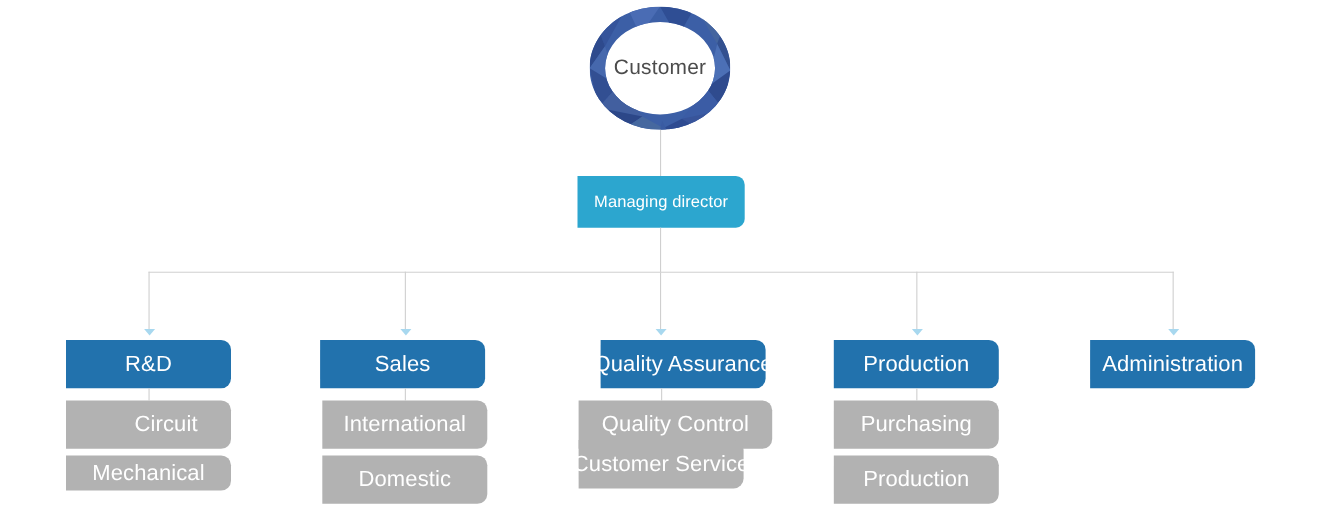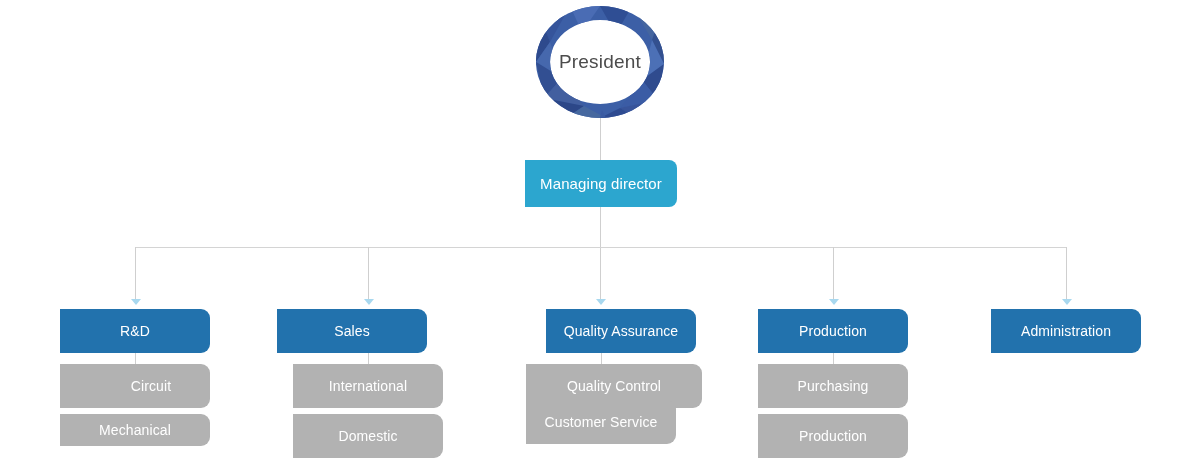--- a/index.html
+++ b/index.html
@@ -63,21 +63,21 @@
     border-top: 6px solid #a8d8ef;
   }
 
   
   .box {
     position: absolute;
     display: flex;
     align-items: center;
     justify-content: center;
     color: #ffffff;
-    font-size: 14px;
+    font-size: 20px;
     letter-spacing: .1px;
     box-sizing: border-box;
     white-space: nowrap;
   }
   .box-md {
     background: #2ca6cf;
     border-radius: 0 8px 8px 0;
     font-size: 15px;
   }
   .box-head {
@@ -117,21 +117,21 @@
           <polygon points="8,92 26,72 48,100" fill="#425f9f"></polygon>
           <polygon points="122,94 106,74 84,102" fill="#3b5ca5"></polygon>
           <polygon points="8,92 48,100 30,112" fill="#2c4788"></polygon>
           <polygon points="122,94 84,102 100,112" fill="#38549a"></polygon>
           <polygon points="30,112 48,100 70,112" fill="#46689f"></polygon>
           <polygon points="100,112 84,102 64,112" fill="#2e4b91"></polygon>
           <polygon points="64,112 70,112 66,104" fill="#3a5ba2"></polygon>
         </g>
       </svg>
     </div>
-    <div class="president-label">President</div>
+    <div class="president-label">Customer</div>
   </div>
 
   <div class="vline" style="left:600px; top:118px; height:42px;"></div>
 
   <div class="box box-md" style="left:525px; top:160px; width:152px; height:47px;">
     <span>Managing director</span>
   </div>
 
   <div class="vline" style="left:600px; top:207px; height:95px;"></div>
   <div class="arrow-down" style="left:596px; top:299px;"></div>
@@ -154,21 +154,21 @@
     <span>R&amp;D</span>
   </div>
   <div class="vline" style="left:135px; top:353px; height:11px;"></div>
   <div class="box box-sub" style="left:60px; top:364px; width:150px; height:44px;padding-left:32px;">
     <span>Circuit</span>
   </div>
   <div class="box box-sub" style="left:60px; top:414px; width:150px; height:32px;">
     <span>Mechanical</span>
   </div>
 
-  <div class="box box-head" style="left:277px; top:309px; width:150px; height:44px;">
+  <div class="box box-head" style="left:291px; top:309px; width:150px; height:44px;">
     <span>Sales</span>
   </div>
   <div class="vline" style="left:368px; top:353px; height:11px;"></div>
   <div class="box box-sub" style="left:293px; top:364px; width:150px; height:44px;">
     <span>International</span>
   </div>
   <div class="box box-sub" style="left:293px; top:414px; width:150px; height:44px;">
     <span>Domestic</span>
   </div>
 

